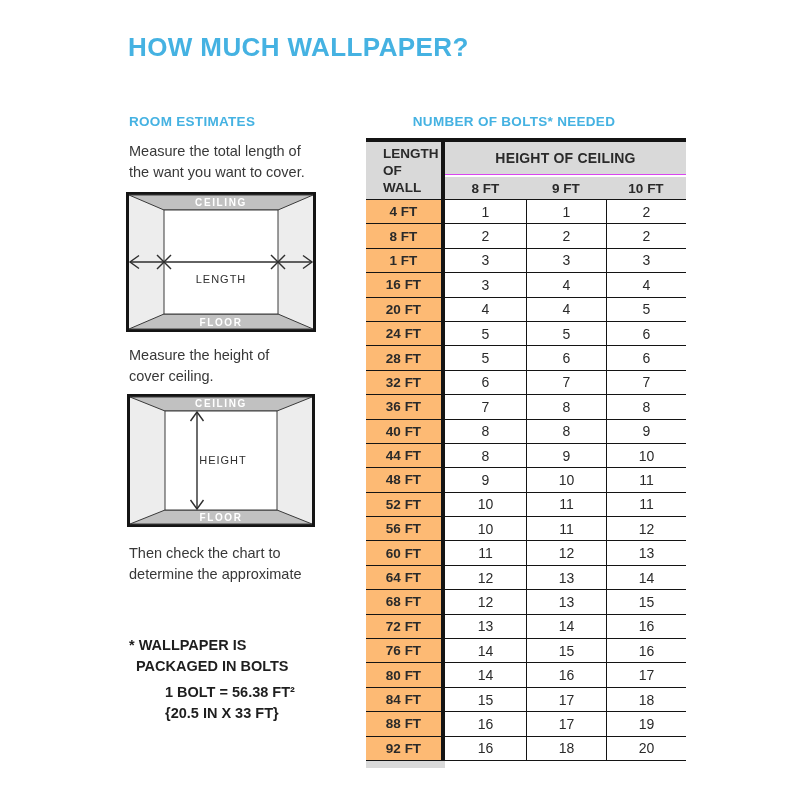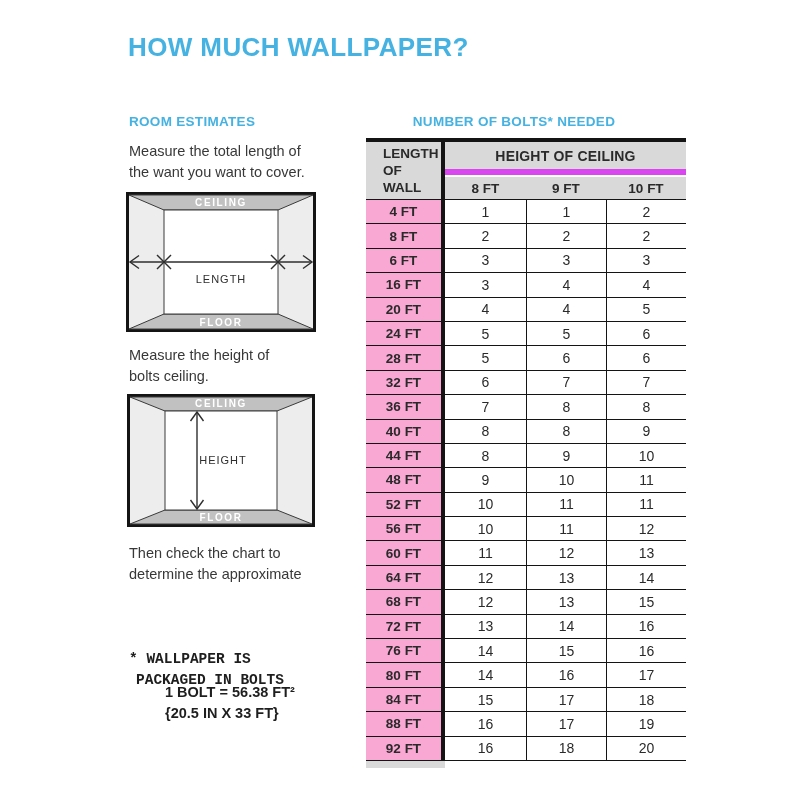--- a/index.html
+++ b/index.html
@@ -19,21 +19,21 @@
   #table-heading{left:354px;top:114px;width:320px;text-align:center;}
   .body-text{
     font-size:14.5px;line-height:21px;color:#383838;white-space:nowrap;
   }
   #step1{left:129px;top:141px;}
   #step2{left:129px;top:345px;}
   #step3{left:129px;top:543px;}
   .bold-note{
     font-size:14.5px;line-height:21px;color:#1e1e1e;font-weight:bold;white-space:nowrap;
   }
-  #note{left:129px;top:649px;font-family:Liberation Mono, monospace;}
+  #note{left:129px;top:635px;}
   #note .indent{padding-left:7px;}
   #spec{left:129px;top:682px;margin-left:36px;}
 
   #diagram-length{left:126px;top:192px;}
   #diagram-height{left:127px;top:394px;}
   .room-label{
     font-size:10px;letter-spacing:1.6px;fill:#ffffff;font-weight:bold;
     font-family:"Liberation Sans", sans-serif;
   }
   .dim-label{
@@ -51,29 +51,29 @@
   .bolt-table th,.bolt-table td{
     box-sizing:border-box;margin:0;padding:0;text-align:center;vertical-align:middle;
     color:#2a2a2a;
   }
   .corner-cell{
     background:#d9d9d9;border-right:4px solid #141414;border-bottom:1px solid #141414;
     font-size:13.5px;font-weight:bold;line-height:17px;text-align:left !important;
     padding-left:17px !important;
   }
   .group-cell{
-    background:#d9d9d9;border-bottom:6px solid #d946ef;height:33px;
+    background:#d9d9d9;border-bottom:1px solid #d946ef;height:33px;
     font-size:14px;font-weight:bold;letter-spacing:0.2px;
   }
   .colhead-cell{
     background:#d9d9d9;border-top:2px solid #ffffff;border-bottom:1px solid #141414;
     height:25px;font-size:13.5px;font-weight:bold;
   }
   .bolt-table tbody th{
-    background:#f9a8d4;border-right:4px solid #141414;border-bottom:1px solid #141414;
+    background:#fdba74;border-right:4px solid #141414;border-bottom:1px solid #141414;
     height:24.4px;font-size:13.5px;font-weight:bold;
   }
   .bolt-table tbody td{
     background:#ffffff;border-bottom:1px solid #141414;height:24.4px;font-size:14px;
   }
   .bolt-table tbody td + td{border-left:1px solid #141414;}
   .col1-tail{
     position:absolute;left:0;bottom:-7px;width:79px;height:7px;background:#d9d9d9;
   }
 </style>
@@ -105,21 +105,21 @@
       <line x1="31" y1="63" x2="45" y2="77"></line>
       <line x1="31" y1="77" x2="45" y2="63"></line>
       <line x1="145" y1="63" x2="159" y2="77"></line>
       <line x1="145" y1="77" x2="159" y2="63"></line>
     </g>
     <text x="95" y="91" text-anchor="middle" class="dim-label">LENGTH</text>
   </svg>
 
   <div class="abs body-text" id="step2">
     <div>Measure the height of</div>
-    <div>bolts ceiling.</div>
+    <div>cover ceiling.</div>
   </div>
 
   <svg class="abs" id="diagram-height" width="188" height="133" viewBox="0 0 188 133">
     <rect x="1.5" y="1.5" width="185" height="130" fill="#ededed" stroke="#141414" stroke-width="3"></rect>
     <polygon points="3,3 185,3 150,17 38,17" fill="#c1c1c1" stroke="#3a3a3a" stroke-width="1"></polygon>
     <polygon points="3,130 185,130 150,116 38,116" fill="#c1c1c1" stroke="#3a3a3a" stroke-width="1"></polygon>
     <rect x="38" y="17" width="112" height="99" fill="#ffffff" stroke="#3a3a3a" stroke-width="1"></rect>
     <text x="94" y="13" text-anchor="middle" class="room-label">CEILING</text>
     <text x="94" y="127" text-anchor="middle" class="room-label">FLOOR</text>
     <g stroke="#2e2e2e" stroke-width="1.4" fill="none">
@@ -178,21 +178,21 @@
   </tr>
 
   <tr>
     <th>8 FT</th>
     <td>2</td>
     <td>2</td>
     <td>2</td>
   </tr>
 
   <tr>
-    <th>6 FT</th>
+    <th>1 FT</th>
     <td>3</td>
     <td>3</td>
     <td>3</td>
   </tr>
 
   <tr>
     <th>16 FT</th>
     <td>3</td>
     <td>4</td>
     <td>4</td>

